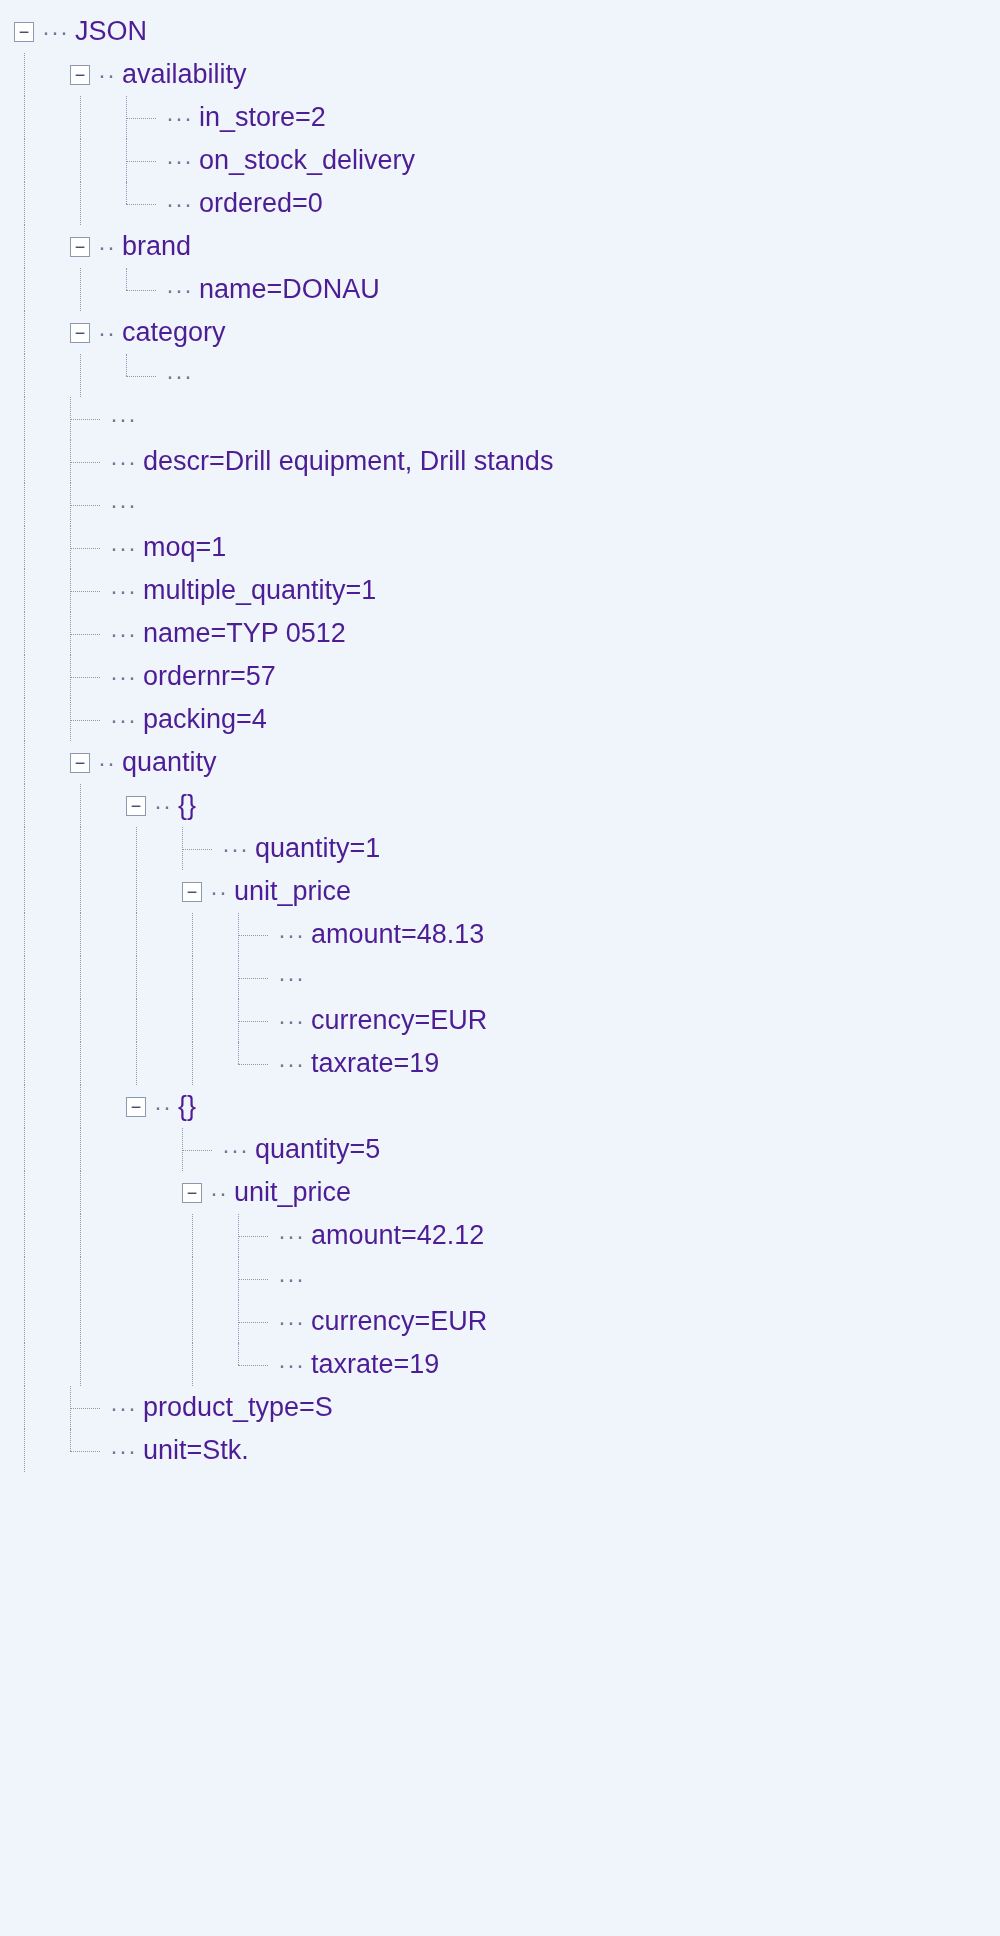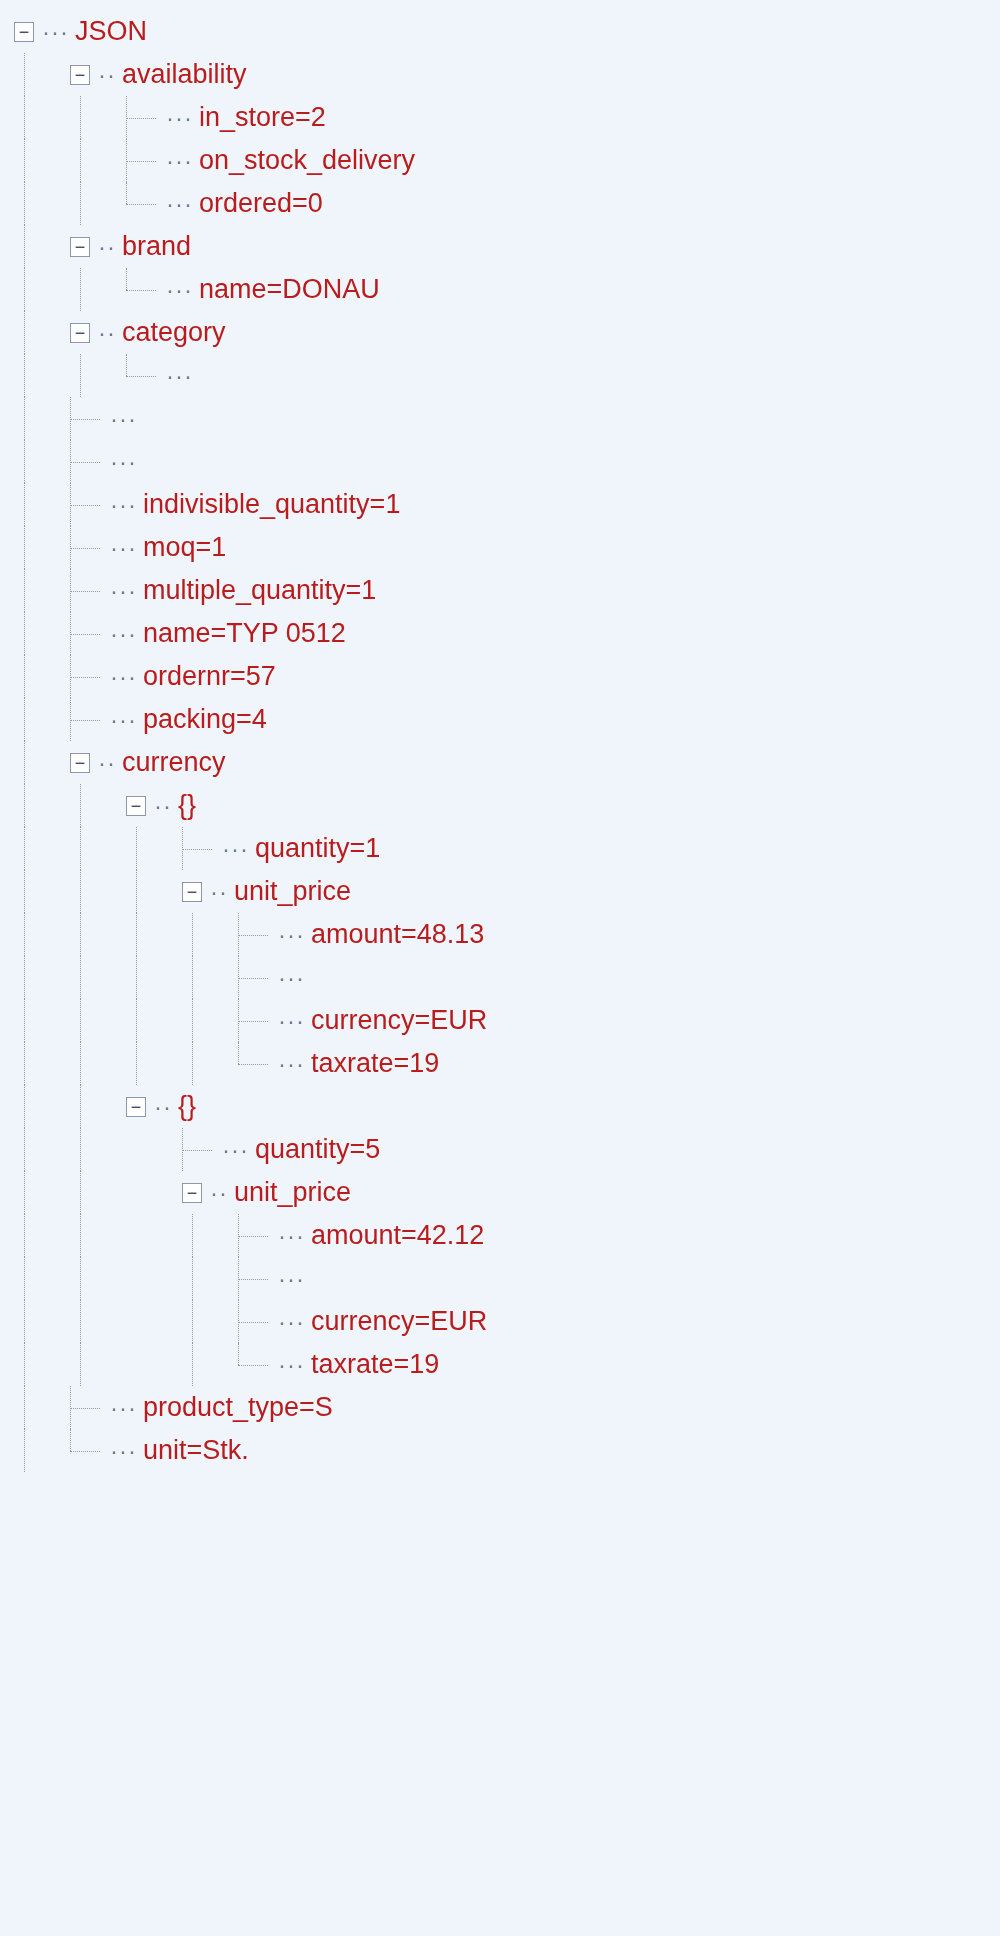--- a/index.html
+++ b/index.html
@@ -40,21 +40,21 @@
     flex: 0 0 auto;
   }
   .dots {
     color: #6b7a94;
     letter-spacing: 1px;
     margin-right: 6px;
     font-size: 24px;
     flex: 0 0 auto;
   }
   .label {
-    color: #b91c1c;
+    color: #4c1d95;
   }
   .ind-unit { width: 56px; height:100%; display:inline-flex; align-items:center; justify-content:center; position:relative; flex:0 0 auto;}
   .ind-unit::before{
     content:"";
     position:absolute;
     left: 10px;
     top:0;
     bottom:0;
     border-left:1px dotted #8a98b0;
   }
@@ -153,26 +153,26 @@
 
   <div class="row">
       <span class="ind-unit"></span>
       <span class="branch"></span>
       <span class="dots">···</span>
     </div>
   <div class="row">
       <span class="ind-unit"></span>
       <span class="branch"></span>
       <span class="dots">···</span>
-    </div>
-  <div class="row">
-      <span class="ind-unit"></span>
-      <span class="branch"></span>
-      <span class="dots">···</span>
-      <span class="label">indivisible_quantity=1</span>
+      <span class="label">descr=Drill equipment, Drill stands</span>
+    </div>
+  <div class="row">
+      <span class="ind-unit"></span>
+      <span class="branch"></span>
+      <span class="dots">···</span>
     </div>
   <div class="row">
       <span class="ind-unit"></span>
       <span class="branch"></span>
       <span class="dots">···</span>
       <span class="label">moq=1</span>
     </div>
   <div class="row">
       <span class="ind-unit"></span>
       <span class="branch"></span>
@@ -195,21 +195,21 @@
       <span class="ind-unit"></span>
       <span class="branch"></span>
       <span class="dots">···</span>
       <span class="label">packing=4</span>
     </div>
 
   <div class="row">
     <span class="ind-unit"></span>
     <span class="toggle">−</span>
     <span class="dots">··</span>
-    <span class="label">currency</span>
+    <span class="label">quantity</span>
   </div>
 
   <div class="row">
     <span class="ind-unit"></span>
       <span class="ind-unit"></span>
     <span class="toggle">−</span>
     <span class="dots">··</span>
     <span class="label">{}</span>
   </div>
   <div class="row">

